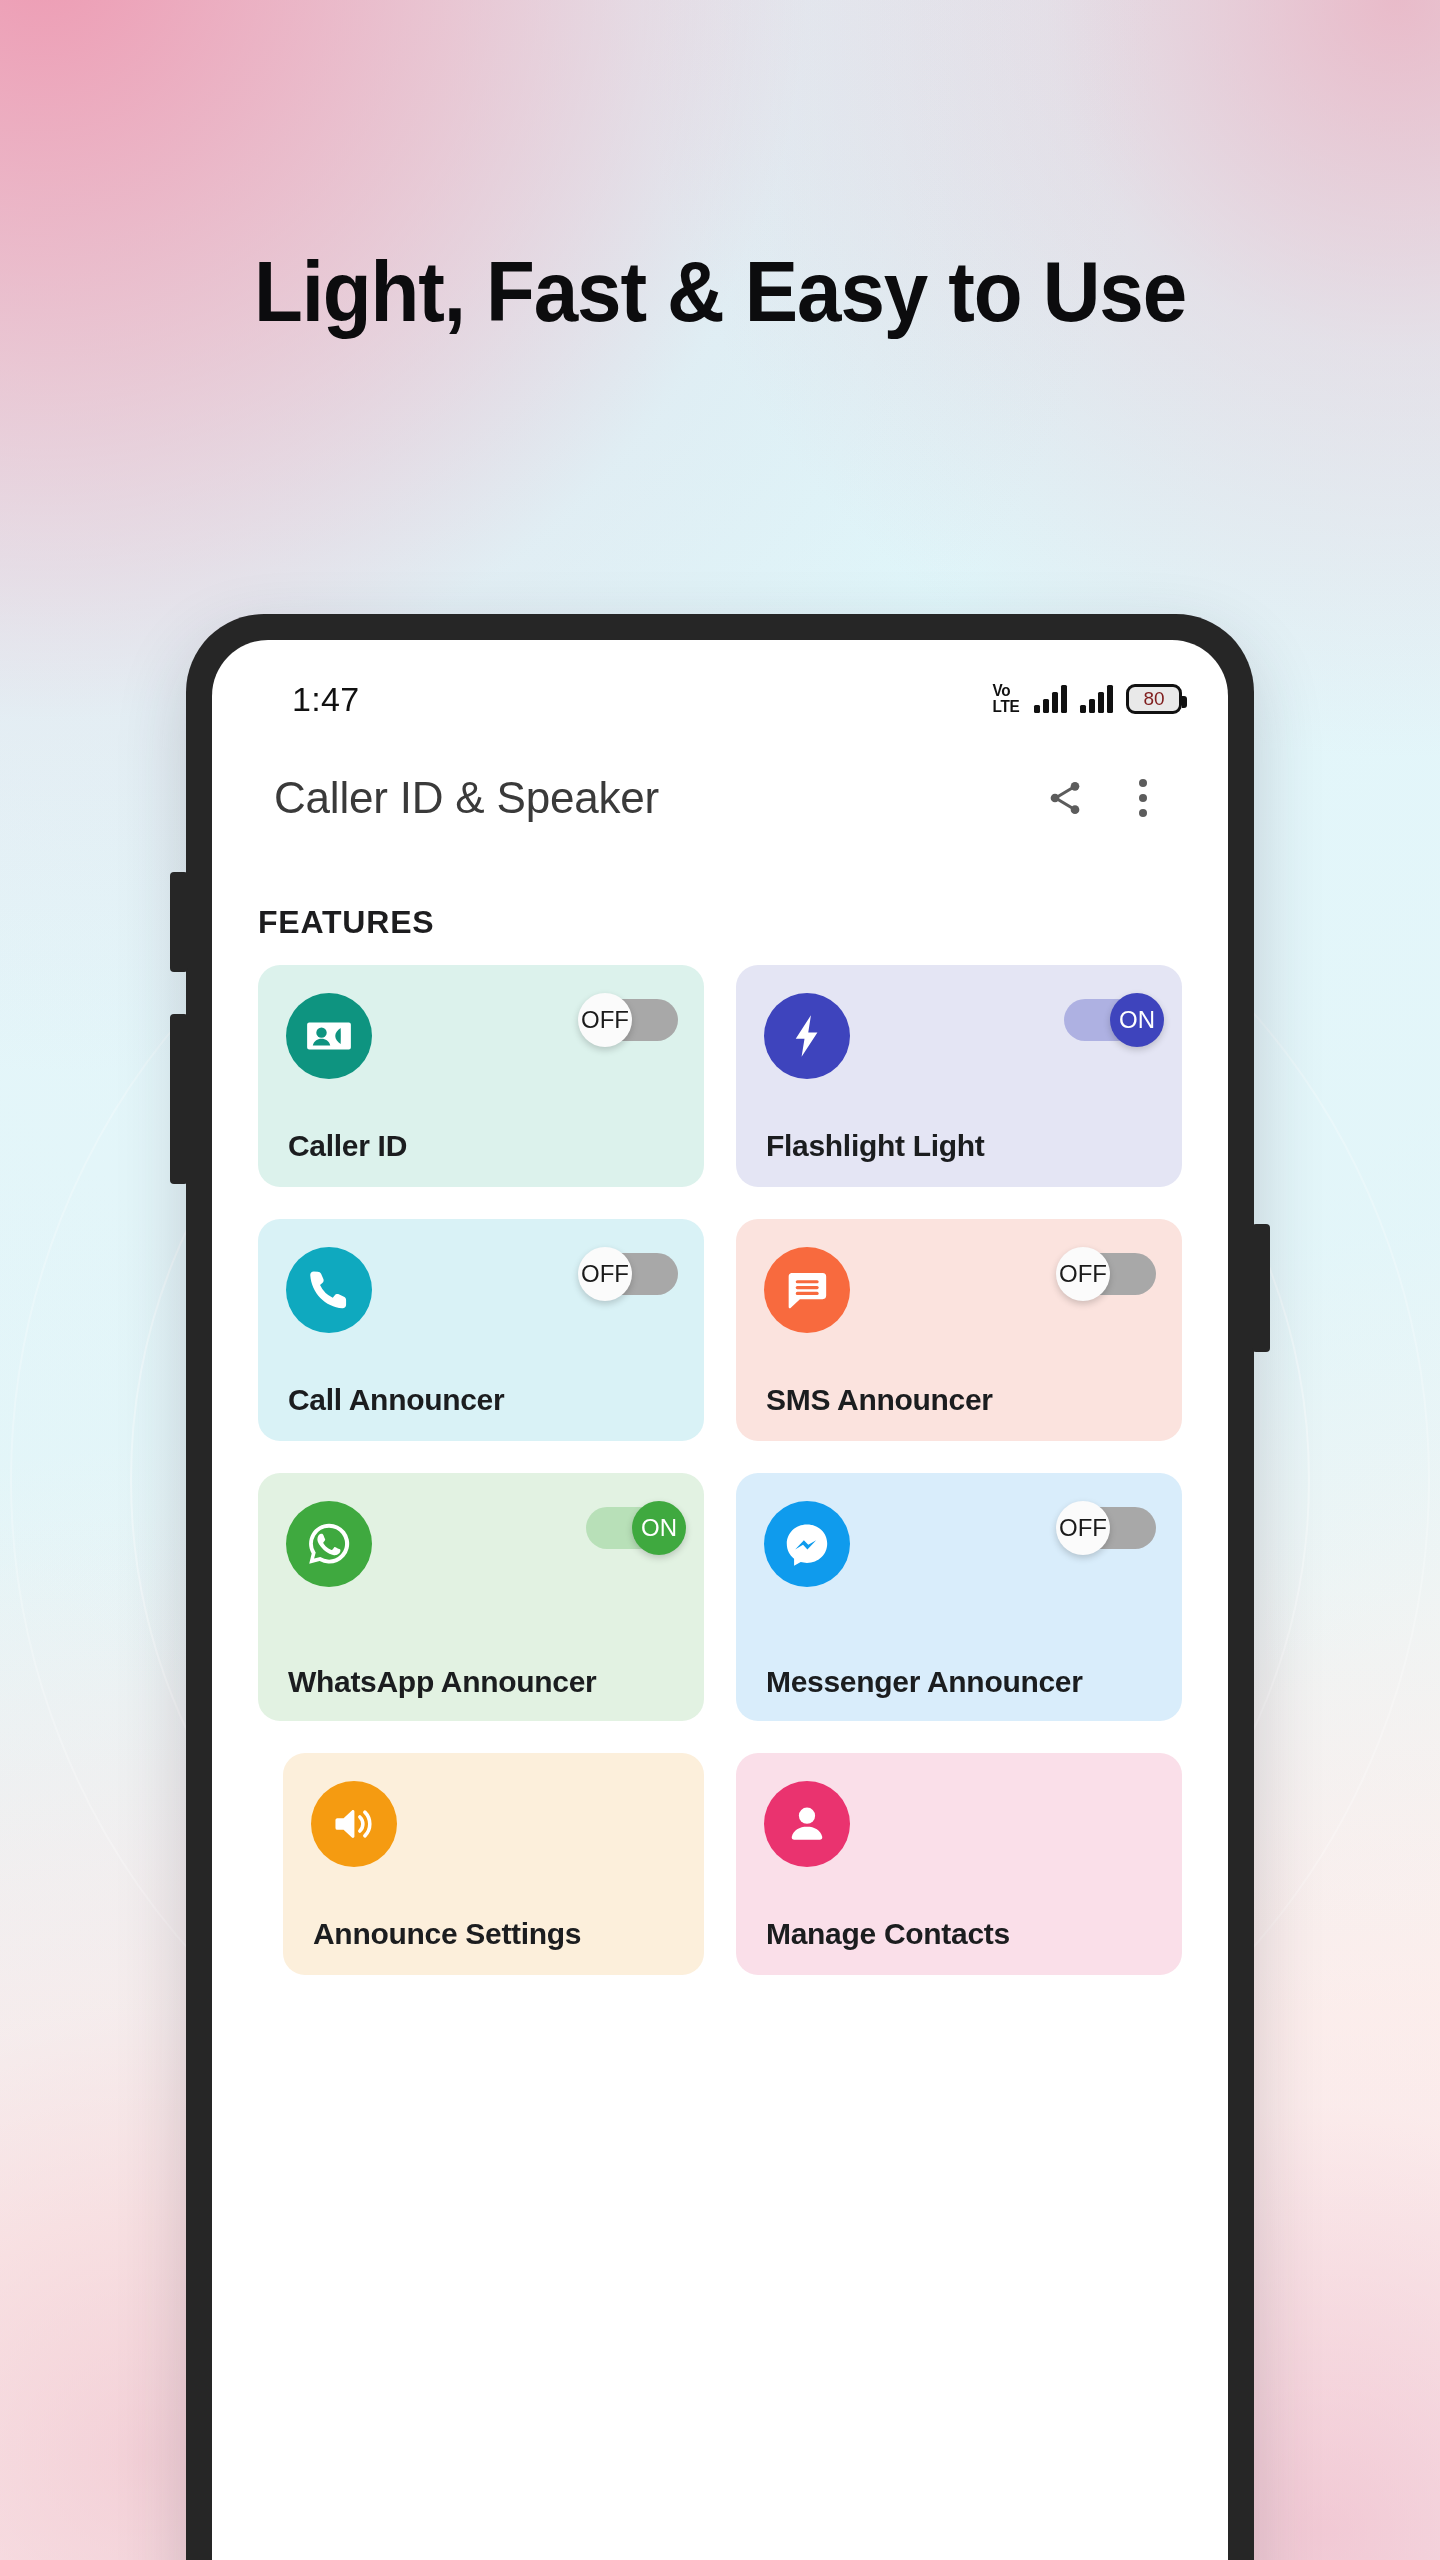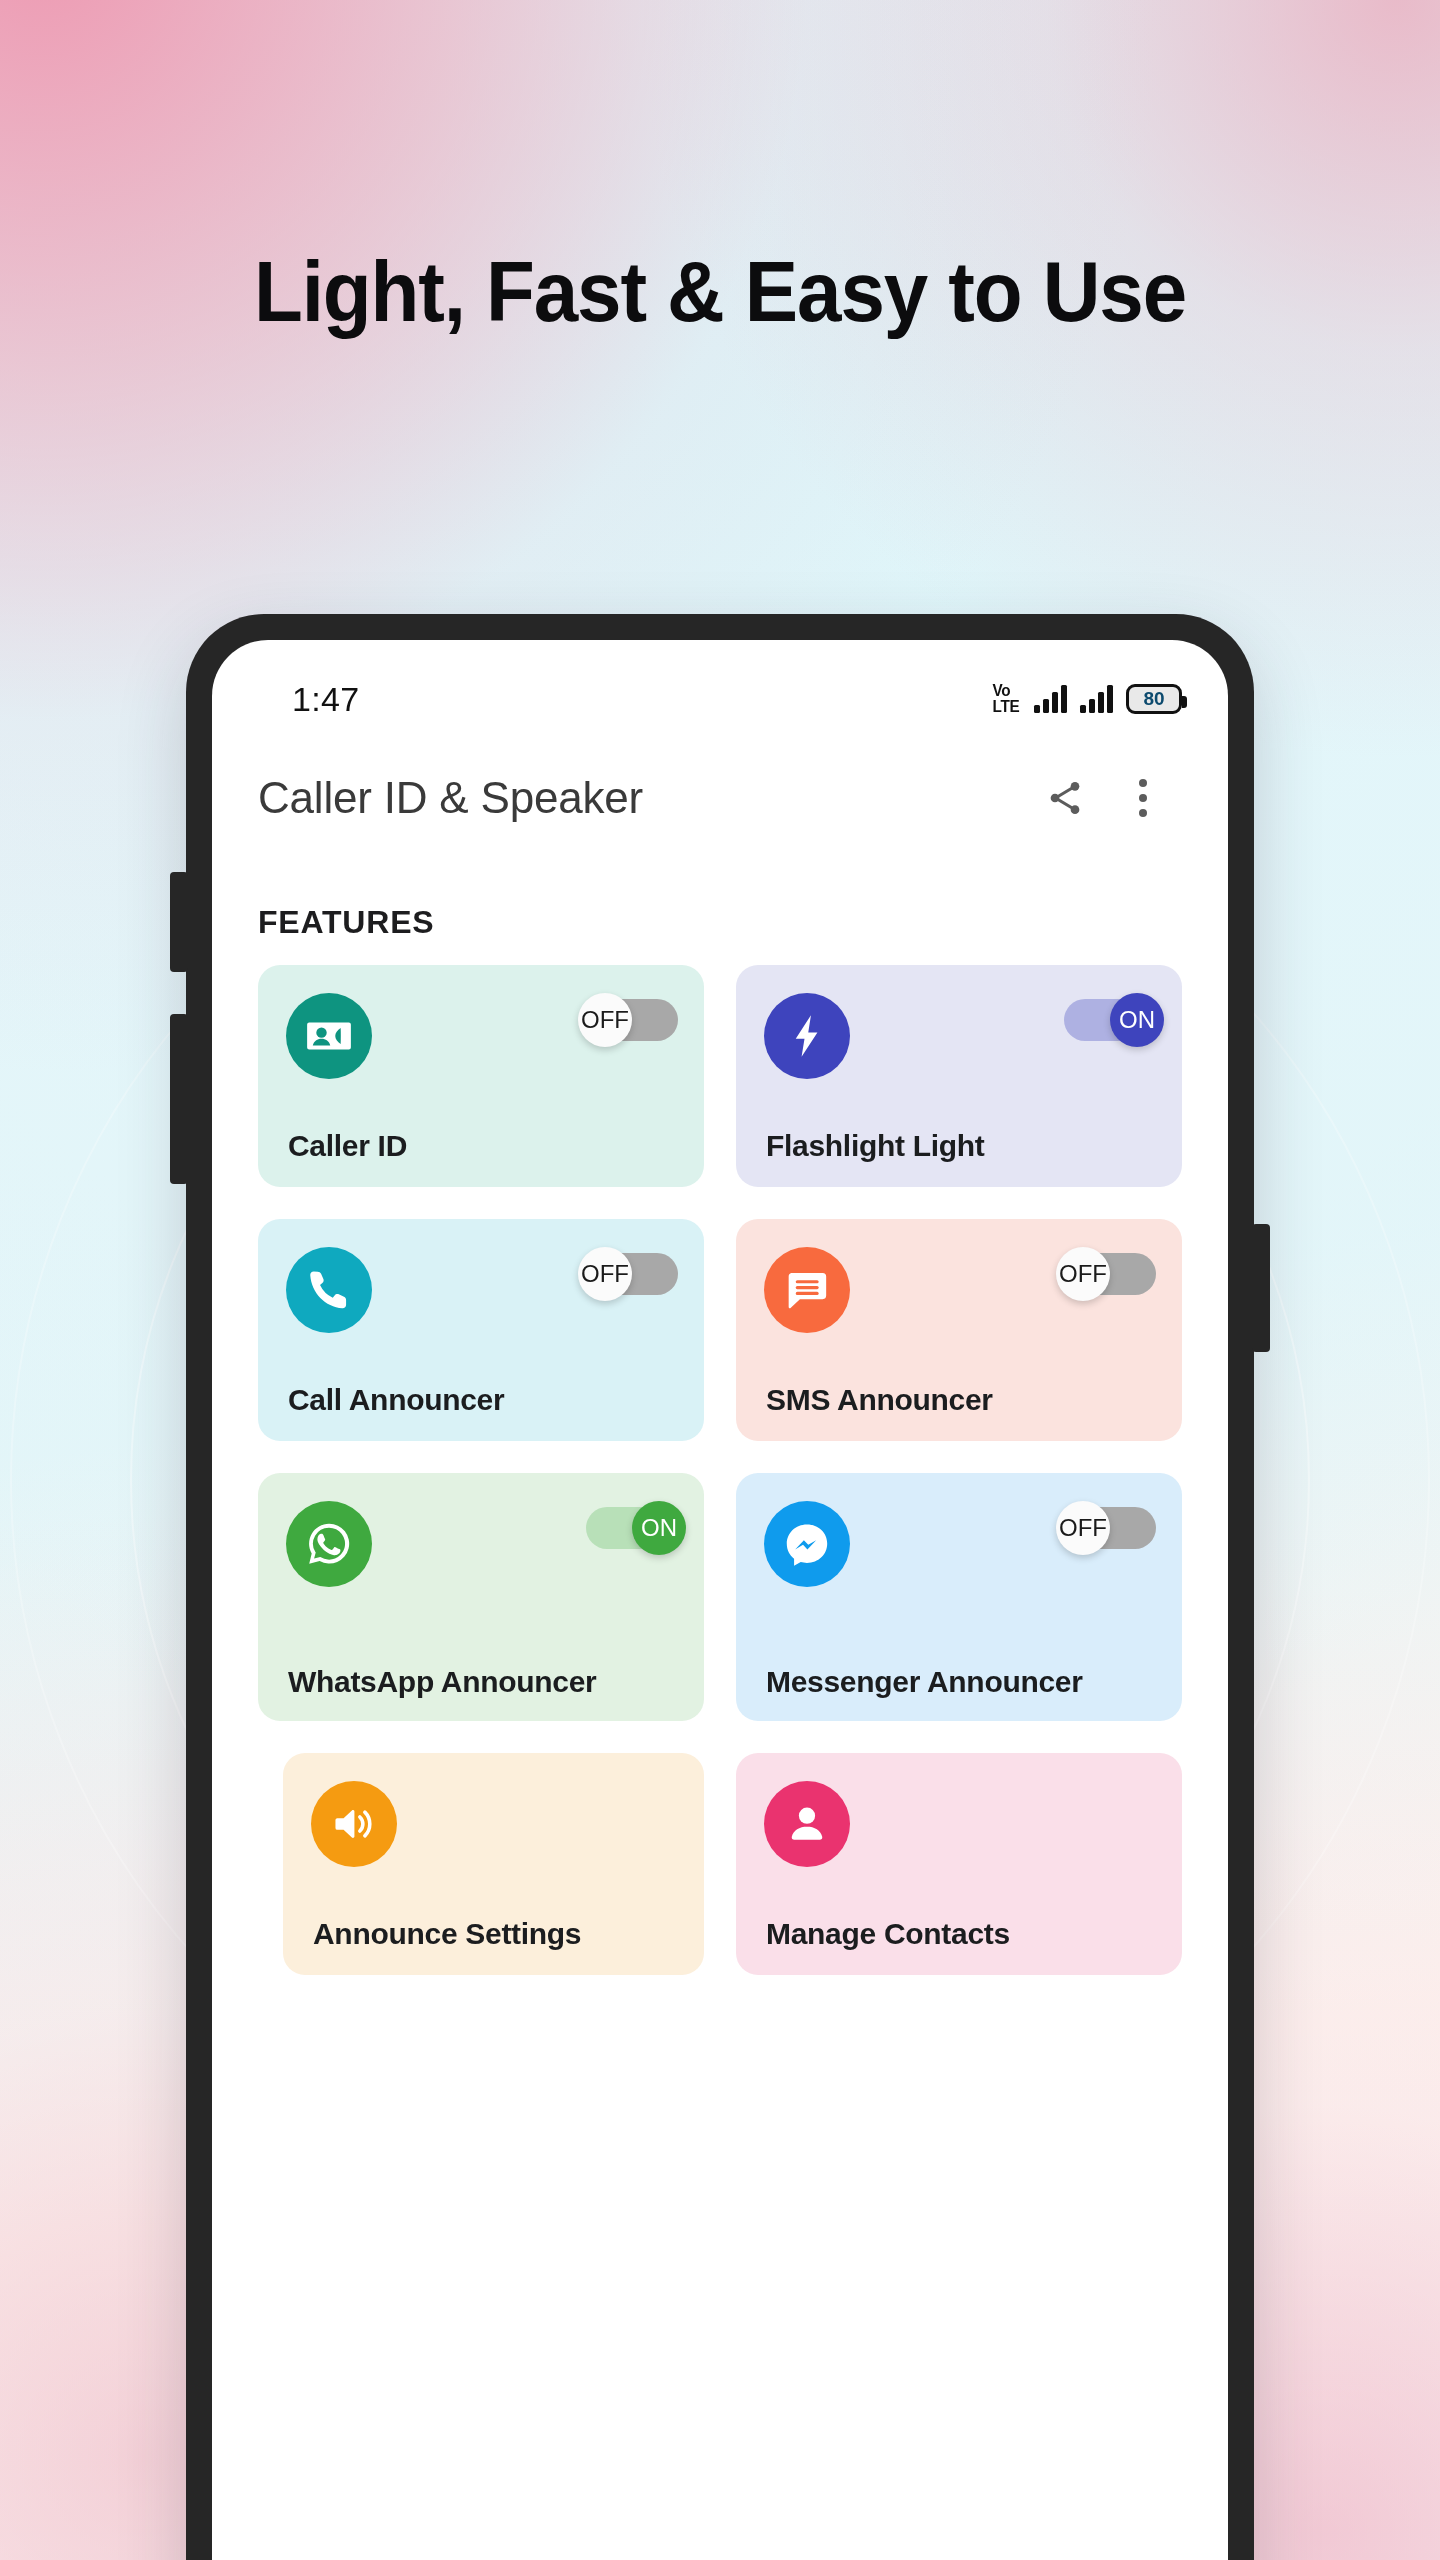--- a/index.html
+++ b/index.html
@@ -143,35 +143,36 @@
   .battery::after {
     content: "";
     position: absolute;
     right: -8px;
     top: 9px;
     width: 5px;
     height: 12px;
     background: #111;
     border-radius: 0 3px 3px 0;
   }
-  .battery span { font-size: 19px; font-weight: 700; color: #0c4a6e; }
+  .battery span { font-size: 19px; font-weight: 400; color: #7f1d1d; }
 
   
   #appbar {
     height: 124px;
     display: flex;
     align-items: center;
     padding: 0 46px 0 46px;
   }
   #app-title {
     flex: 1;
     font-size: 44px;
     font-weight: 400;
     color: #3a3a3a;
     letter-spacing: -0.2px;
+    margin-left: 16px;
   }
   .appbar-icon {
     width: 78px;
     height: 78px;
     display: flex;
     align-items: center;
     justify-content: center;
     cursor: pointer;
   }
   .dots { display: flex; flex-direction: column; gap: 7px; }

